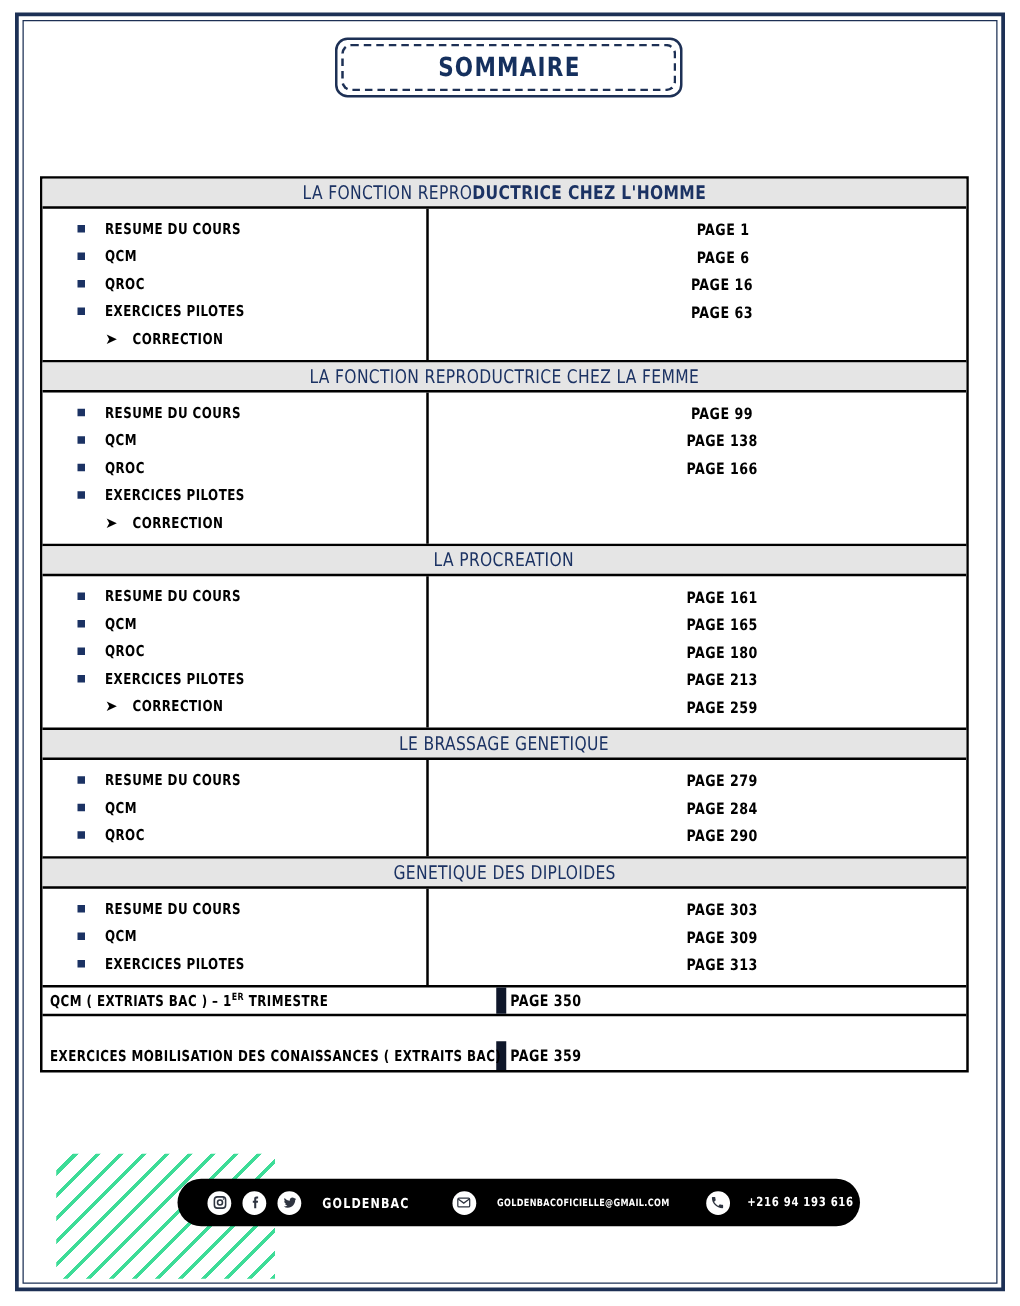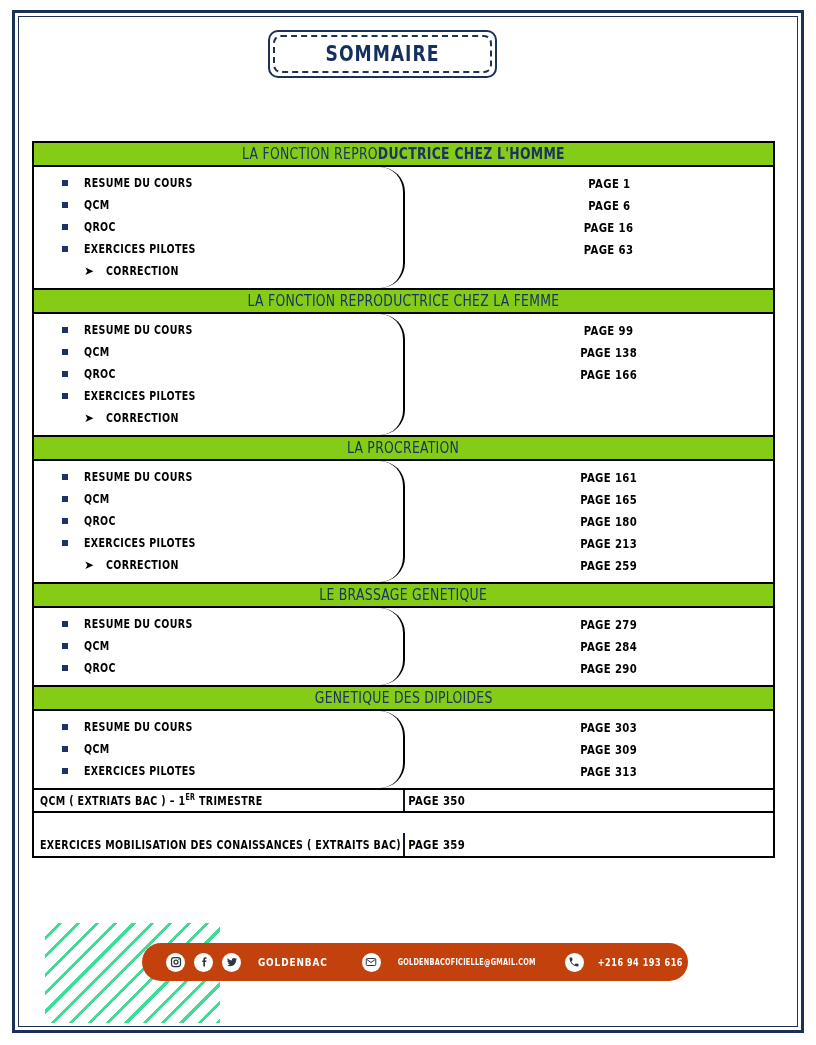--- a/index.html
+++ b/index.html
@@ -31,21 +31,21 @@
     right: 3px;
     bottom: 3px;
     border: 1px solid #1d3055;
   }
 
   
   .title-wrap {
     position: absolute;
     left: 268px;
     top: 30px;
-    width: 229px;
+    width: 278px;
     height: 48px;
   }
   .title-box {
     width: 100%;
     height: 100%;
     border: 2px solid #1d3055;
     border-radius: 10px;
     display: flex;
     align-items: center;
     justify-content: center;
@@ -79,44 +79,43 @@
     border: 2px solid #000000;
     background: #ffffff;
   }
 
   .sec-header {
     border-bottom: 2px solid #000000;
     height: 24px;
     display: flex;
     align-items: center;
     justify-content: center;
-    background: #84cc16;
+    background: #e5e5e5;
   }
   .sec-header-text {
     font-family: "DejaVu Sans Condensed", "DejaVu Sans", sans-serif;
     font-size: 15px;
     color: #1b3263;
     letter-spacing: 0.3px;
     transform: scaleX(0.92);
     white-space: nowrap;
   }
   .sec-header-text.mixed .lite { font-weight: normal; }
   .sec-header-text.mixed .heavy { font-weight: bold; }
 
   .sec-body {
     display: flex;
     border-bottom: 2px solid #000000;
   }
   .sec-body:last-child { border-bottom: none; }
 
   .col-items {
-    width: 371px;
+    width: 309px;
     border-right: 2px solid #000000;
     padding: 5px 0 6px 0;
-    border-radius: 25px;
   }
   .col-pages {
     flex: 1;
     padding: 5px 0 6px 0;
   }
 
   .item-row {
     height: 22px;
     display: flex;
     align-items: center;
@@ -168,21 +167,21 @@
 
   
   .special-row {
     display: flex;
     border-bottom: 2px solid #000000;
     height: 23px;
   }
   .special-row:last-child { border-bottom: none; margin-top: 20px; }
   .special-left {
     width: 371px;
-    border-right: 2px solid #0f172a;
+    border-right: 8px solid #0f172a;
     display: flex;
     align-items: center;
     padding-left: 6px;
   }
   .special-left .item-label { font-size: 12px; }
   .special-right {
     flex: 1;
     display: flex;
     align-items: center;
     justify-content: flex-start;
@@ -212,21 +211,21 @@
       #3ddc97 0px, #3ddc97 3px,
       rgba(255,255,255,0) 3px, rgba(255,255,255,0) 13px
     );
   }
   .footer-bar {
     position: absolute;
     left: 142px;
     top: 943px;
     width: 546px;
     height: 38px;
-    background: #c2410c;
+    background: #000000;
     border-radius: 19px;
     display: flex;
     align-items: center;
     padding-left: 24px;
     gap: 0;
   }
   .fi {
     width: 19px;
     height: 19px;
     border-radius: 50%;

